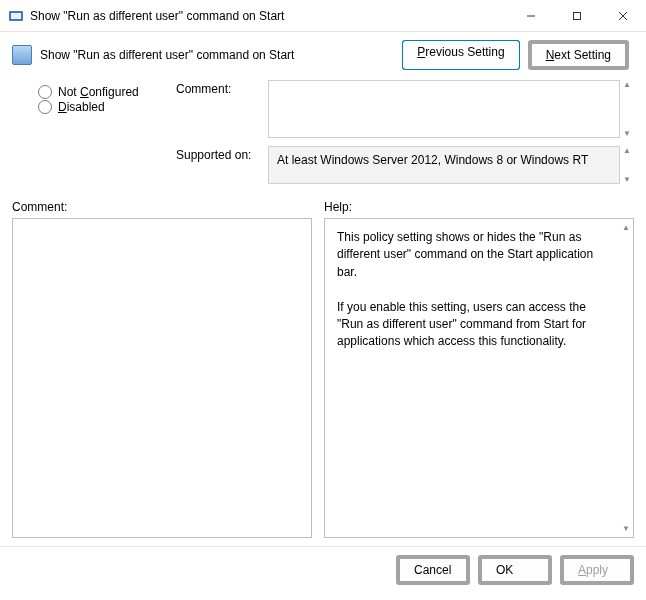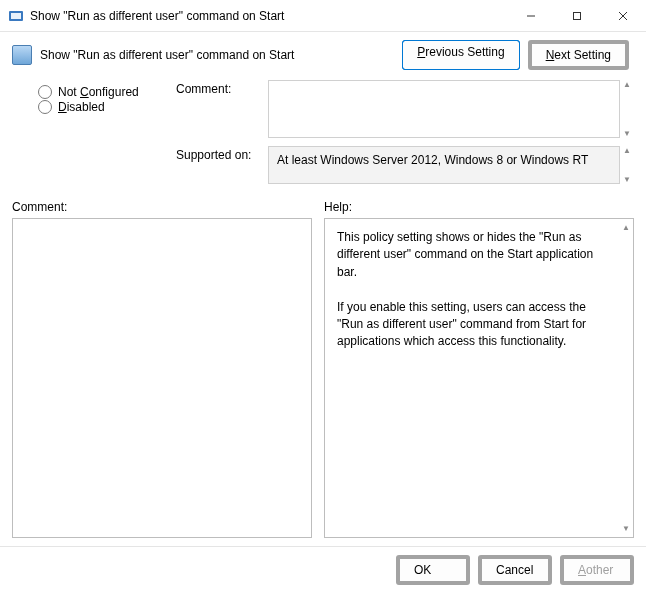--- a/index.html
+++ b/index.html
@@ -218,17 +218,17 @@
     <div class="help-inner">
       <div>This policy setting shows or hides the "Run as different user" command on the Start application bar.</div><br>
       <div>If you enable this setting, users can access the "Run as different user" command from Start for applications which access this functionality.</div><br>
       <br>
     </div>
   </div>
 </div>
 
 <div class="footer">
   <div class="btn-row">
+    <div class="btn"><span>Cancel</span></div>
     <div class="btn"><span>OK</span></div>
-    <div class="btn"><span>Cancel</span></div>
-    <div class="btn" disabled=""><span class="mnemonic">A</span><span>other</span></div>
+    <div class="btn" disabled=""><span class="mnemonic">A</span><span>pply</span></div>
   </div>
 </div>
 
 </body></html>

